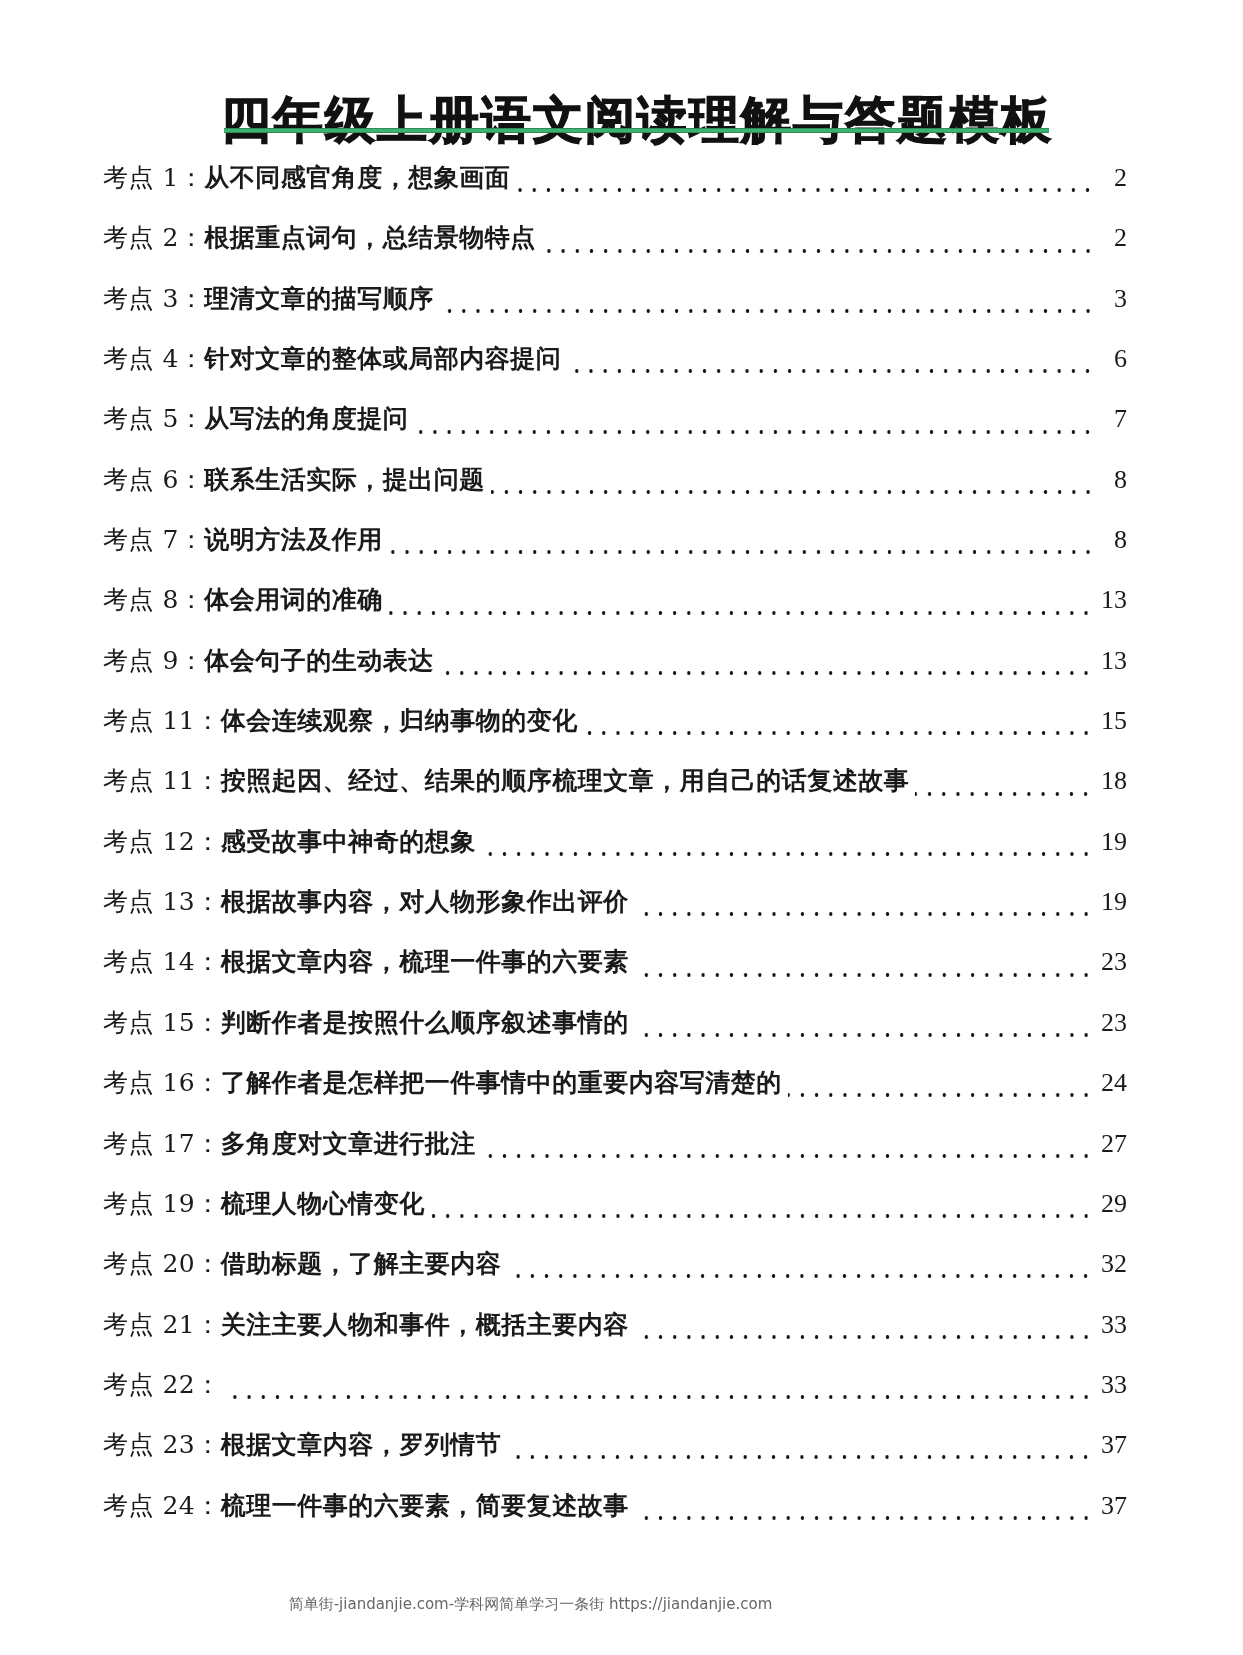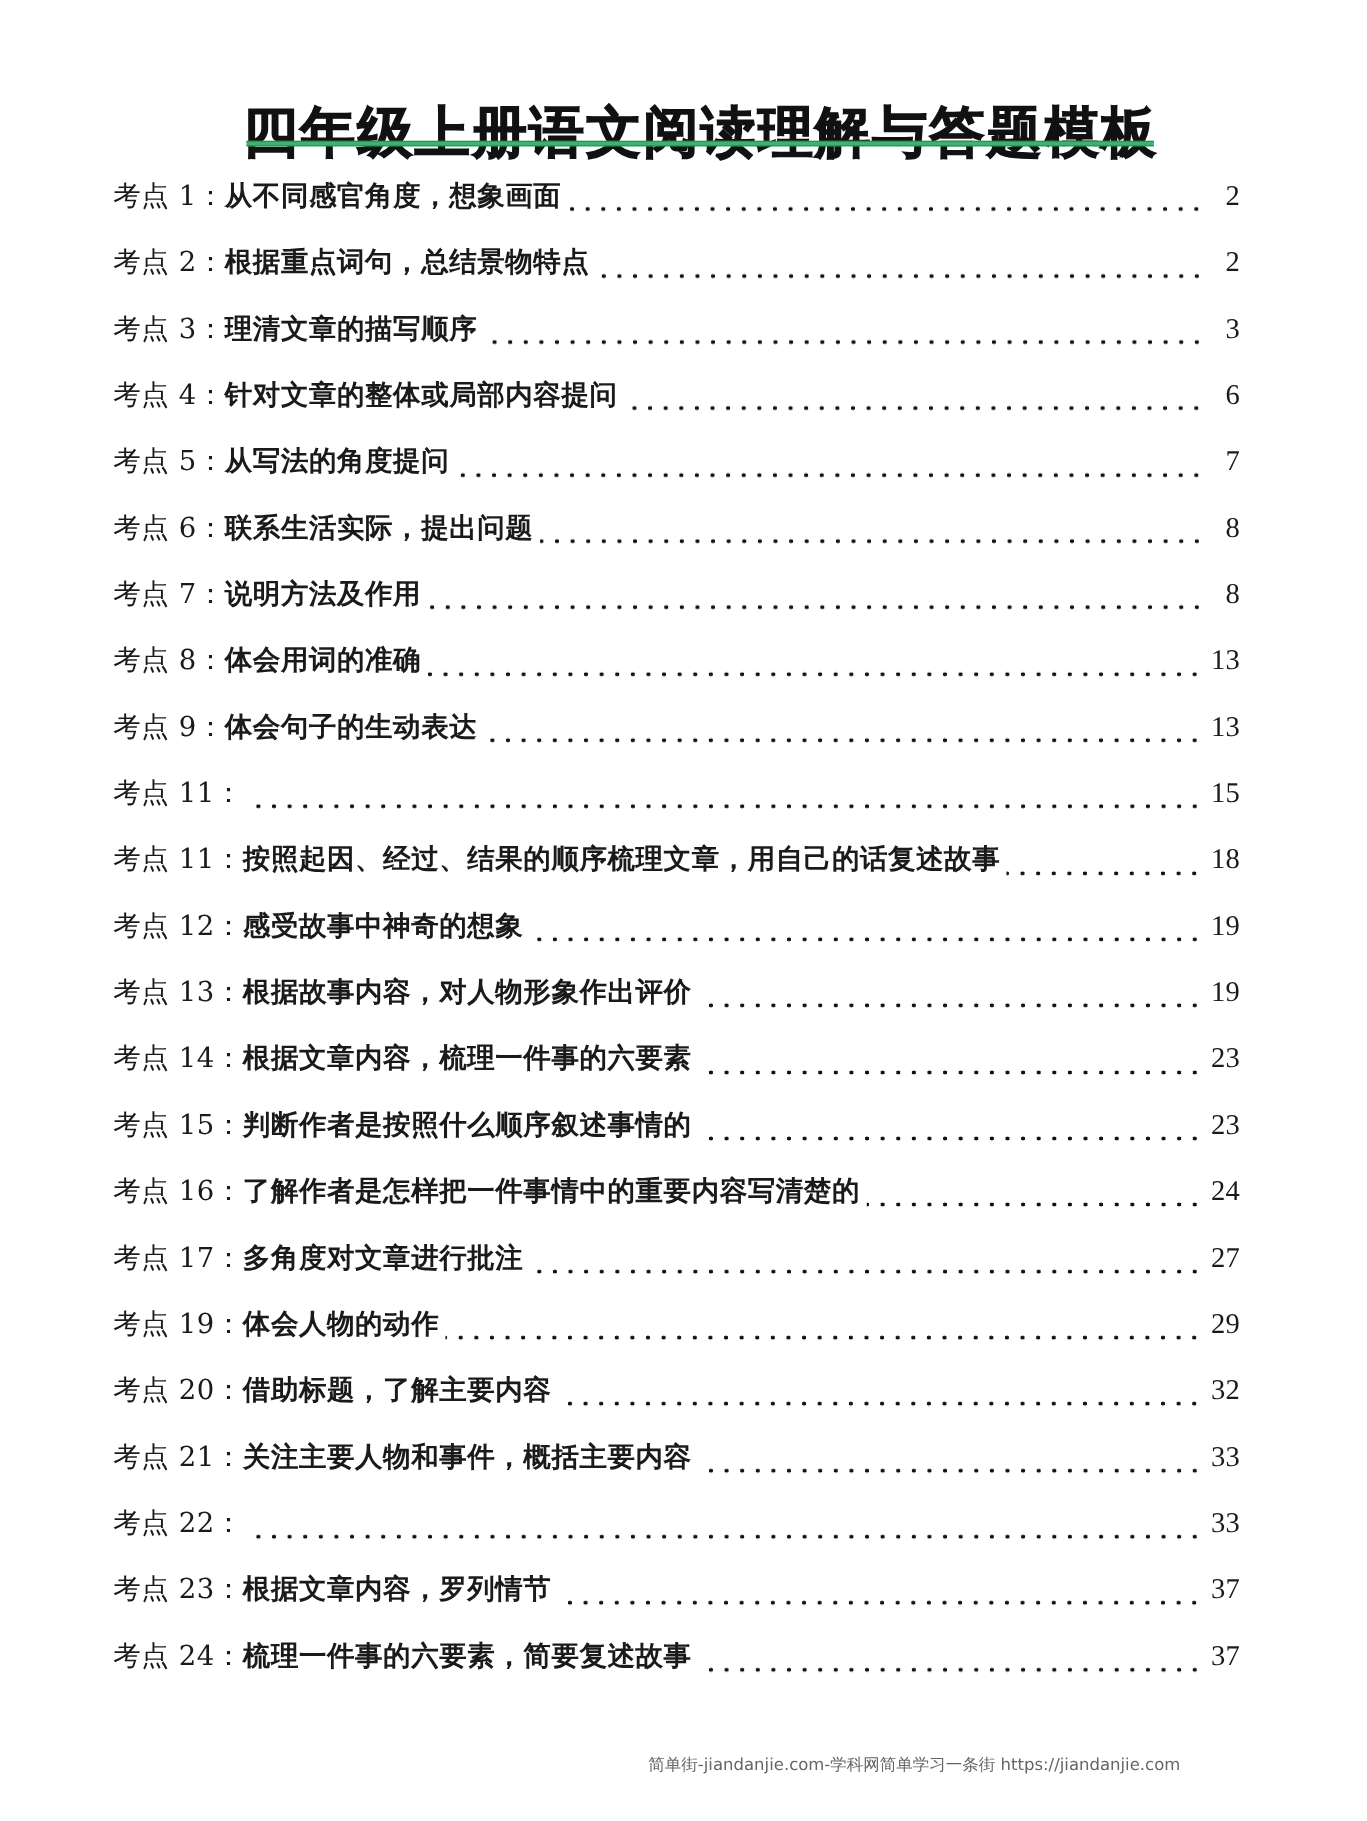--- a/index.html
+++ b/index.html
@@ -81,24 +81,24 @@
   }
   .toc-page {
     flex: 0 0 auto;
     min-width: 24px;
     text-align: right;
     font-family: "Liberation Serif", "DejaVu Serif", serif;
     font-size: 26px;
   }
   .footer-watermark {
     position: absolute;
-    left: 12px;
+    left: 0;
     top: 1595px;
     width: 1061px;
-    text-align: right;
+    text-align: center;
     font-family: "DejaVu Sans", "Liberation Sans", sans-serif;
     font-size: 15px;
     color: #666666;
   }
 </style>
 </head>
 <body>
 
 <h1 class="title">四年级上册语文阅读理解与答题模板</h1>
 <div class="title-rule"></div>
@@ -153,20 +153,21 @@
       <span class="toc-page">13</span>
     </li>
   <li class="toc-row">
       <span class="toc-label">考点 9：</span>
       <span class="toc-title">体会句子的生动表达</span>
       <span class="toc-leader"></span>
       <span class="toc-page">13</span>
     </li>
   <li class="toc-row">
       <span class="toc-label">考点 11：</span>
+      <span class="toc-title">体会连续观察，归纳事物的变化</span>
       <span class="toc-leader"></span>
       <span class="toc-page">15</span>
     </li>
   <li class="toc-row">
       <span class="toc-label">考点 11：</span>
       <span class="toc-title">按照起因、经过、结果的顺序梳理文章，用自己的话复述故事</span>
       <span class="toc-leader"></span>
       <span class="toc-page">18</span>
     </li>
   <li class="toc-row">
@@ -200,21 +201,21 @@
       <span class="toc-page">24</span>
     </li>
   <li class="toc-row">
       <span class="toc-label">考点 17：</span>
       <span class="toc-title">多角度对文章进行批注</span>
       <span class="toc-leader"></span>
       <span class="toc-page">27</span>
     </li>
   <li class="toc-row">
       <span class="toc-label">考点 19：</span>
-      <span class="toc-title">体会人物的动作</span>
+      <span class="toc-title">梳理人物心情变化</span>
       <span class="toc-leader"></span>
       <span class="toc-page">29</span>
     </li>
   <li class="toc-row">
       <span class="toc-label">考点 20：</span>
       <span class="toc-title">借助标题，了解主要内容</span>
       <span class="toc-leader"></span>
       <span class="toc-page">32</span>
     </li>
   <li class="toc-row">

